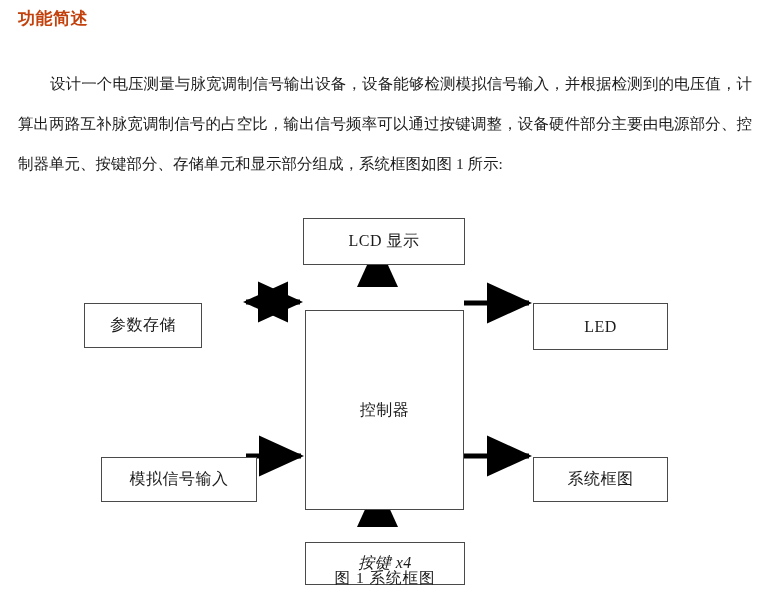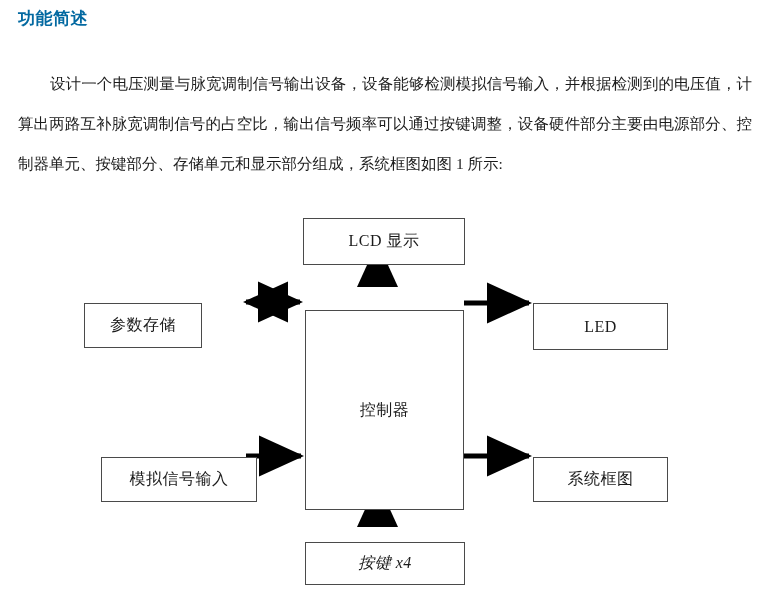--- a/index.html
+++ b/index.html
@@ -19,21 +19,21 @@
   
   #section-heading {
     position: absolute;
     left: 18px;
     top: 8px;
     font-family: "Liberation Sans", "DejaVu Sans", sans-serif;
     font-weight: bold;
     font-size: 17px;
     line-height: 22px;
     letter-spacing: 0.5px;
-    color: #0369a1;
+    color: #c2410c;
     white-space: nowrap;
   }
 
   
   #body-paragraph {
     position: absolute;
     left: 18px;
     top: 48px;
     width: 734px;
     font-size: 15.5px;
@@ -146,13 +146,14 @@
   </div>
 
   <div class="dbox" id="box-complement">
     <span class="box-label">系统框图</span>
   </div>
 
   <div class="dbox" id="box-keys">
     <span class="box-label">按键 x4</span>
   </div>
 
+  <div id="figure-caption">图 1  系统框图</div>
 </div>
 
 </body></html>

